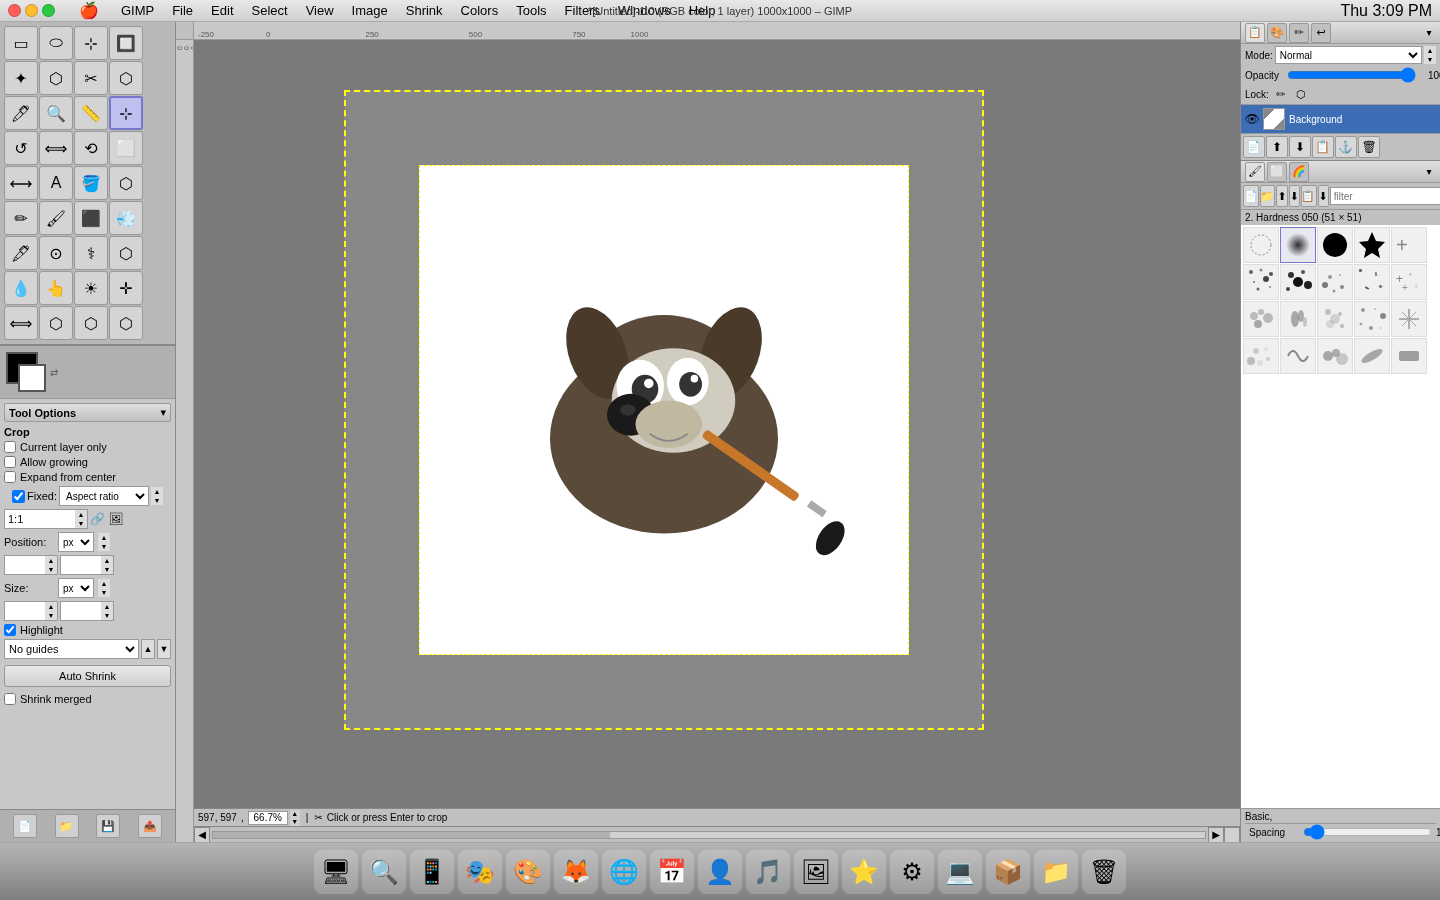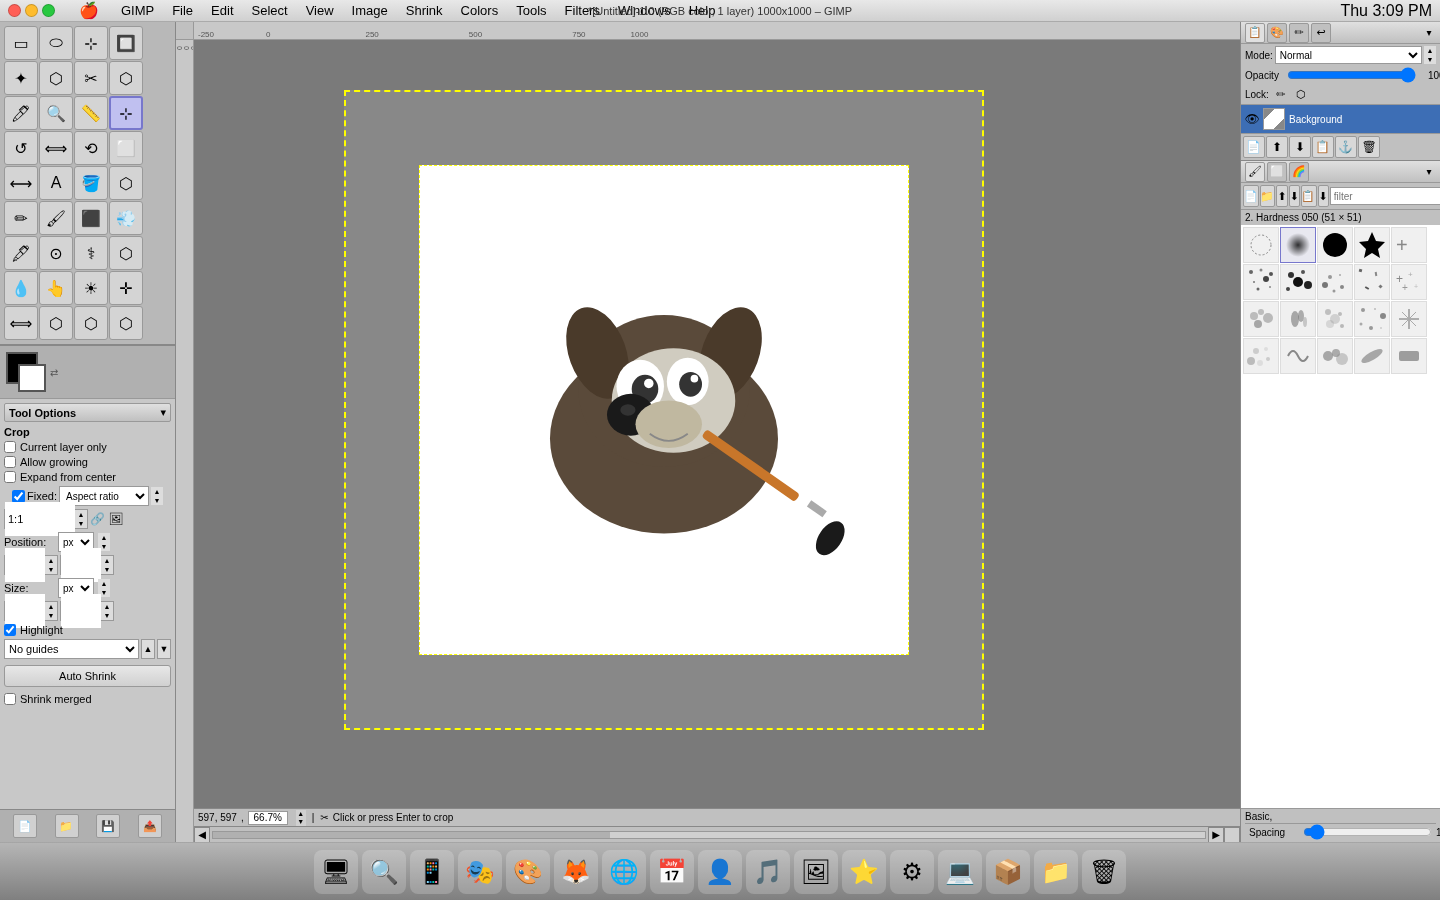--- a/index.html
+++ b/index.html
@@ -159,21 +159,21 @@
       border: 1px solid #999;
       background: white;
       height: 20px;
     }
     .input-spin input {
       width: 60px;
       border: none;
       outline: none;
       font-size: 11px;
       padding: 1px 3px;
-      height: 34px;
+      height: 18px;
     }
     .spin-btns { display: flex; flex-direction: column; }
     .spin-btn { width: 12px; height: 9px; background: #ddd; border: none; cursor: pointer; font-size: 7px; line-height: 1; display: flex; align-items: center; justify-content: center; }
 
     .linked-icon {
       width: 16px;
       height: 16px;
       display: flex;
       align-items: center;
       justify-content: center;
@@ -794,21 +794,21 @@
         <div style="flex:1;height:8px;background:#d0d0d0;border:1px solid #999;margin:0 2px;">
           <div style="width:40%;height:100%;background:#b0b0b0;"></div>
         </div>
         <div style="width:16px;height:16px;background:#d0d0d0;border:1px solid #888;display:flex;align-items:center;justify-content:center;font-size:10px;cursor:pointer;">▶</div>
         <div style="width:16px;height:16px;background:#d0d0d0;border:1px solid #888;"></div>
       </div>
 
       <div class="status-bar" style="position:absolute;bottom:16px;left:18px;right:0;height:18px;background:#c0c0c0;border-top:1px solid #888;display:flex;align-items:center;gap:4px;padding:0 4px;">
         <span style="font-size:10px;">597, 597</span>
         <span style="font-size:10px;">,</span>
-        <div style="display:flex;align-items:center;gap:8px;">
+        <div style="display:flex;align-items:center;gap:2px;">
           <input type="text" value="66.7%" style="width: 40px; height: 14px; font-size: 10px; border: 1px solid rgb(153, 153, 153); background: white; text-align: center;">
           <div style="display:flex;flex-direction:column;">
             <button style="width:10px;height:8px;font-size:7px;background:#d0d0d0;border:none;cursor:pointer;line-height:1;">▲</button>
             <button style="width:10px;height:8px;font-size:7px;background:#d0d0d0;border:none;cursor:pointer;line-height:1;">▼</button>
           </div>
         </div>
         <span style="margin:0 2px;font-size:10px;">|</span>
         <span style="font-size:10px;">✂</span>
         <span style="font-size:10px;">Click or press Enter to crop</span>
       </div>

